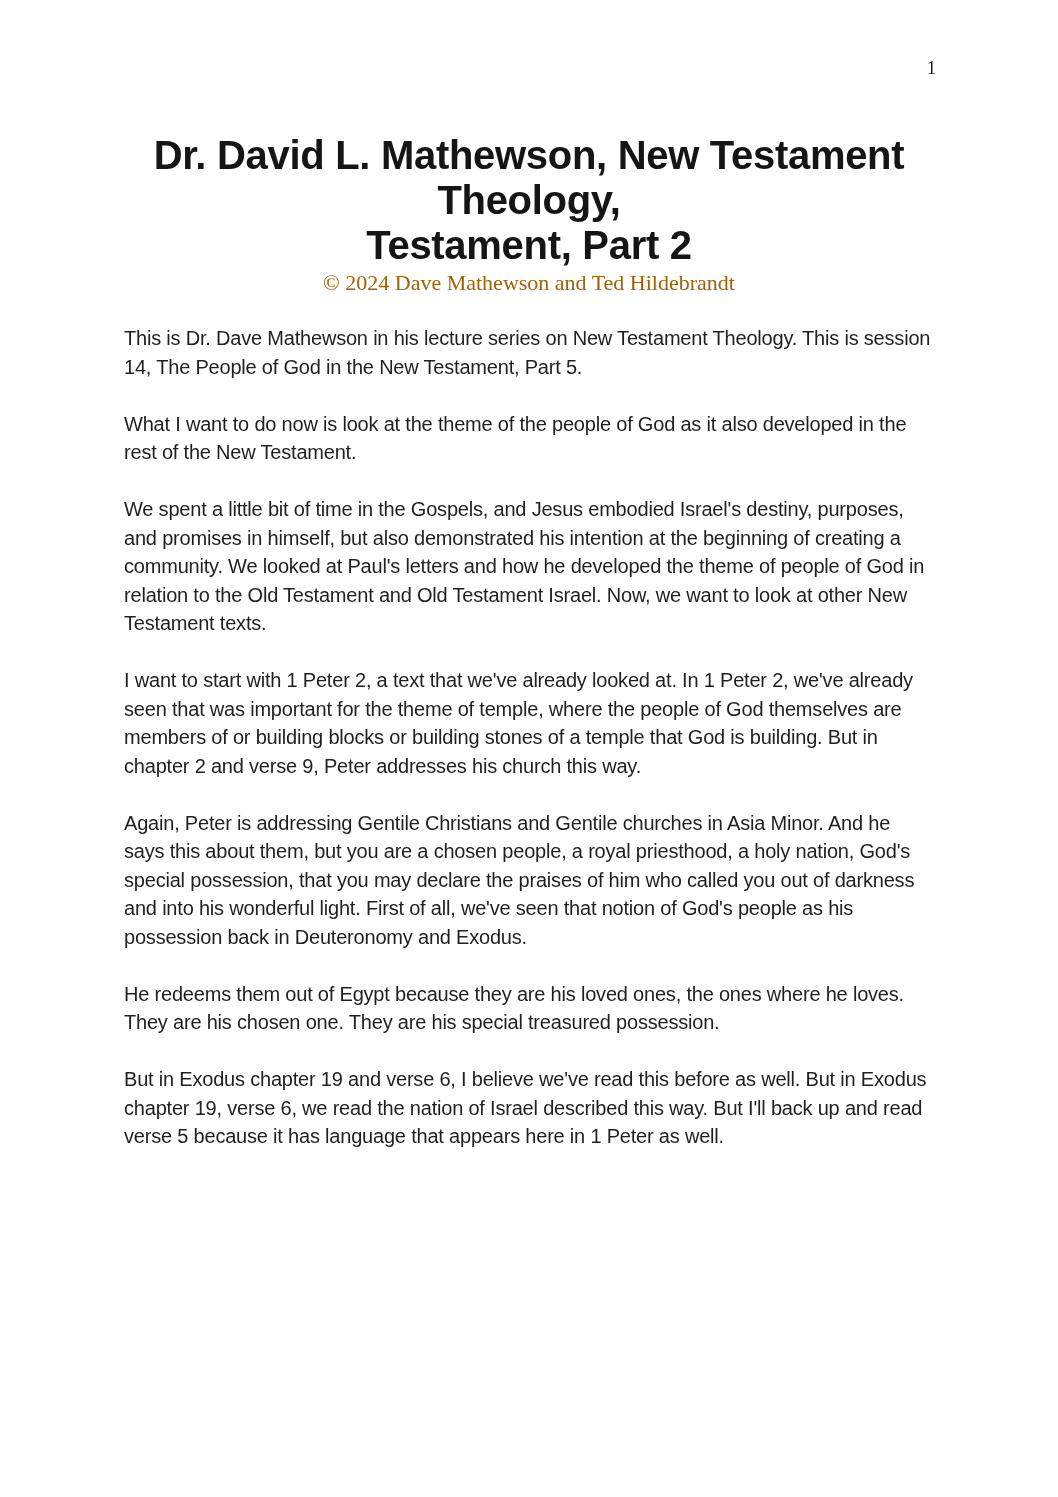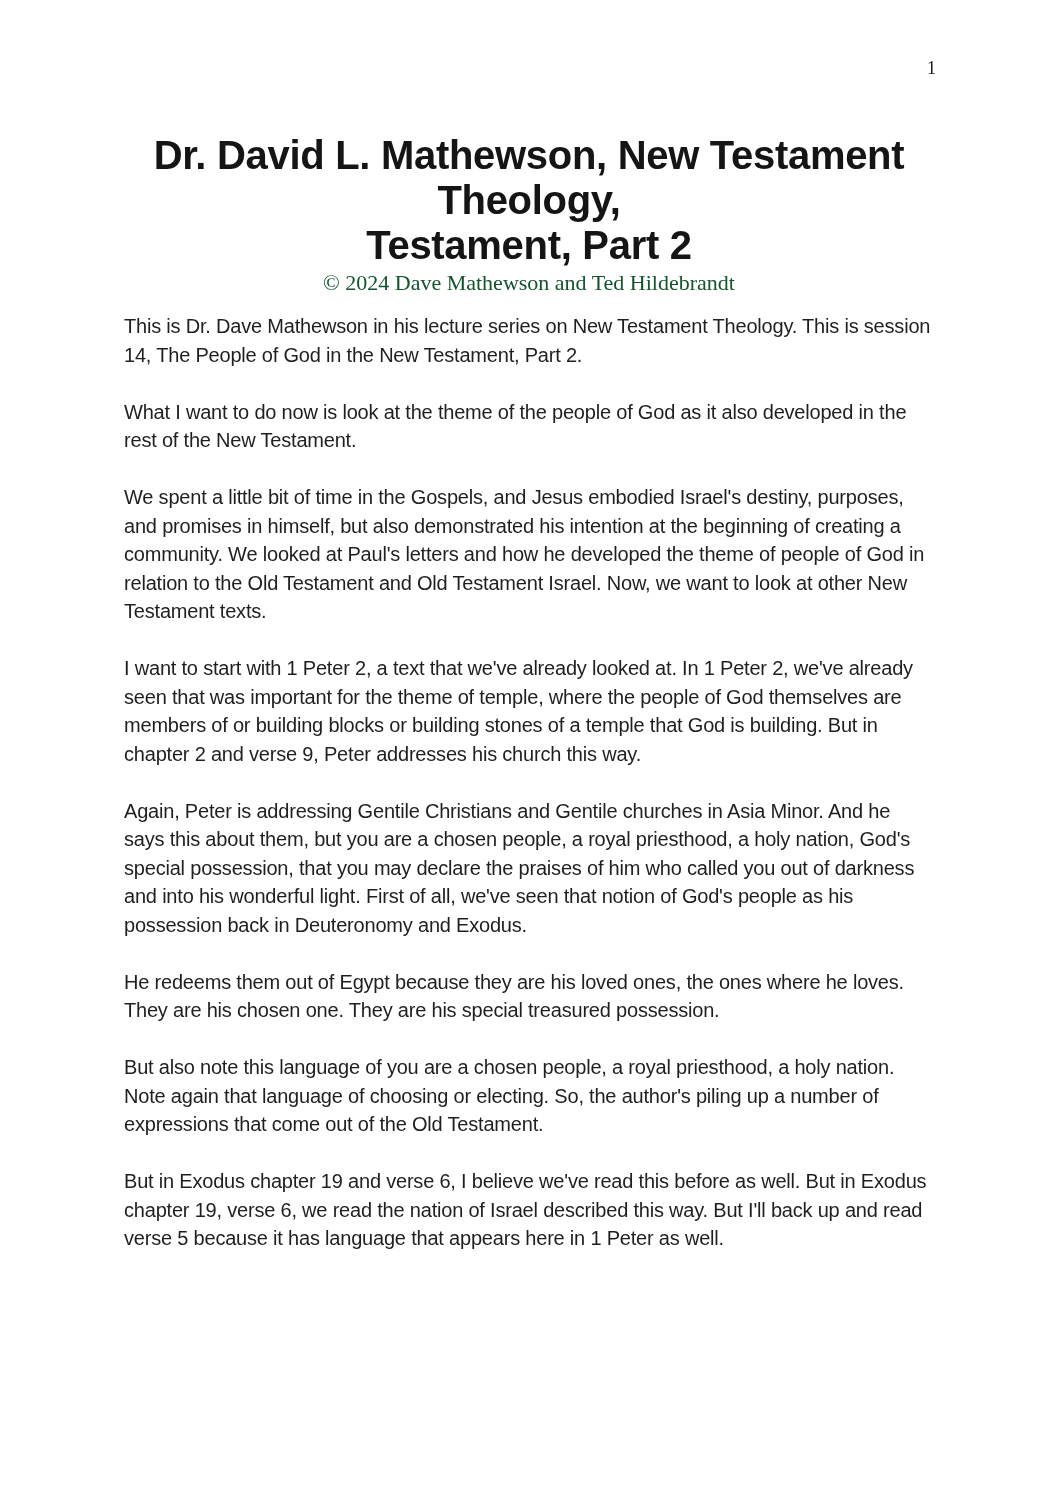--- a/index.html
+++ b/index.html
@@ -35,27 +35,27 @@
     margin: 0 0 2px 0;
     text-align: center;
     font-family: "Liberation Sans", sans-serif;
     font-weight: bold;
     font-size: 40px;
     line-height: 45px;
     letter-spacing: -0.3px;
     color: #151515;
   }
   .copyright {
-    margin: 0 0 16px 0;
+    margin: 0 0 28px 0;
     text-align: center;
     font-family: "Liberation Serif", serif;
     font-weight: normal;
     font-size: 22px;
     line-height: 26px;
-    color: #14532d;
+    color: #a16207;
   }
   .body-text p {
     margin: 0 0 28.5px 0;
     font-size: 20px;
     line-height: 28.5px;
     letter-spacing: -0.2px;
     color: #1f1f1f;
     text-align: left;
   }
 </style>
@@ -69,24 +69,23 @@
   <div class="content">
 
     <h1 class="doc-title">
       <div>Dr. David L. Mathewson, New Testament Theology,</div>
       <div>Testament, Part 2</div>
     </h1>
 
     <div class="copyright">© 2024 Dave Mathewson and Ted Hildebrandt</div>
 
     <div class="body-text">
-      <p>This is Dr. Dave Mathewson in his lecture series on New Testament Theology. This is session 14, The People of God in the New Testament, Part 2.</p>
+      <p>This is Dr. Dave Mathewson in his lecture series on New Testament Theology. This is session 14, The People of God in the New Testament, Part 5.</p>
       <p>What I want to do now is look at the theme of the people of God as it also developed in the rest of the New Testament.</p>
       <p>We spent a little bit of time in the Gospels, and Jesus embodied Israel's destiny, purposes, and promises in himself, but also demonstrated his intention at the beginning of creating a community. We looked at Paul's letters and how he developed the theme of people of God in relation to the Old Testament and Old Testament Israel. Now, we want to look at other New Testament texts.</p>
       <p>I want to start with 1 Peter 2, a text that we've already looked at. In 1 Peter 2, we've already seen that was important for the theme of temple, where the people of God themselves are members of or building blocks or building stones of a temple that God is building. But in chapter 2 and verse 9, Peter addresses his church this way.</p>
       <p>Again, Peter is addressing Gentile Christians and Gentile churches in Asia Minor. And he says this about them, but you are a chosen people, a royal priesthood, a holy nation, God's special possession, that you may declare the praises of him who called you out of darkness and into his wonderful light. First of all, we've seen that notion of God's people as his possession back in Deuteronomy and Exodus.</p>
       <p>He redeems them out of Egypt because they are his loved ones, the ones where he loves. They are his chosen one. They are his special treasured possession.</p>
-      <p>But also note this language of you are a chosen people, a royal priesthood, a holy nation. Note again that language of choosing or electing. So, the author's piling up a number of expressions that come out of the Old Testament.</p>
       <p>But in Exodus chapter 19 and verse 6, I believe we've read this before as well. But in Exodus chapter 19, verse 6, we read the nation of Israel described this way. But I'll back up and read verse 5 because it has language that appears here in 1 Peter as well.</p>
     </div>
 
   </div>
 </div>
 
 </body></html>

